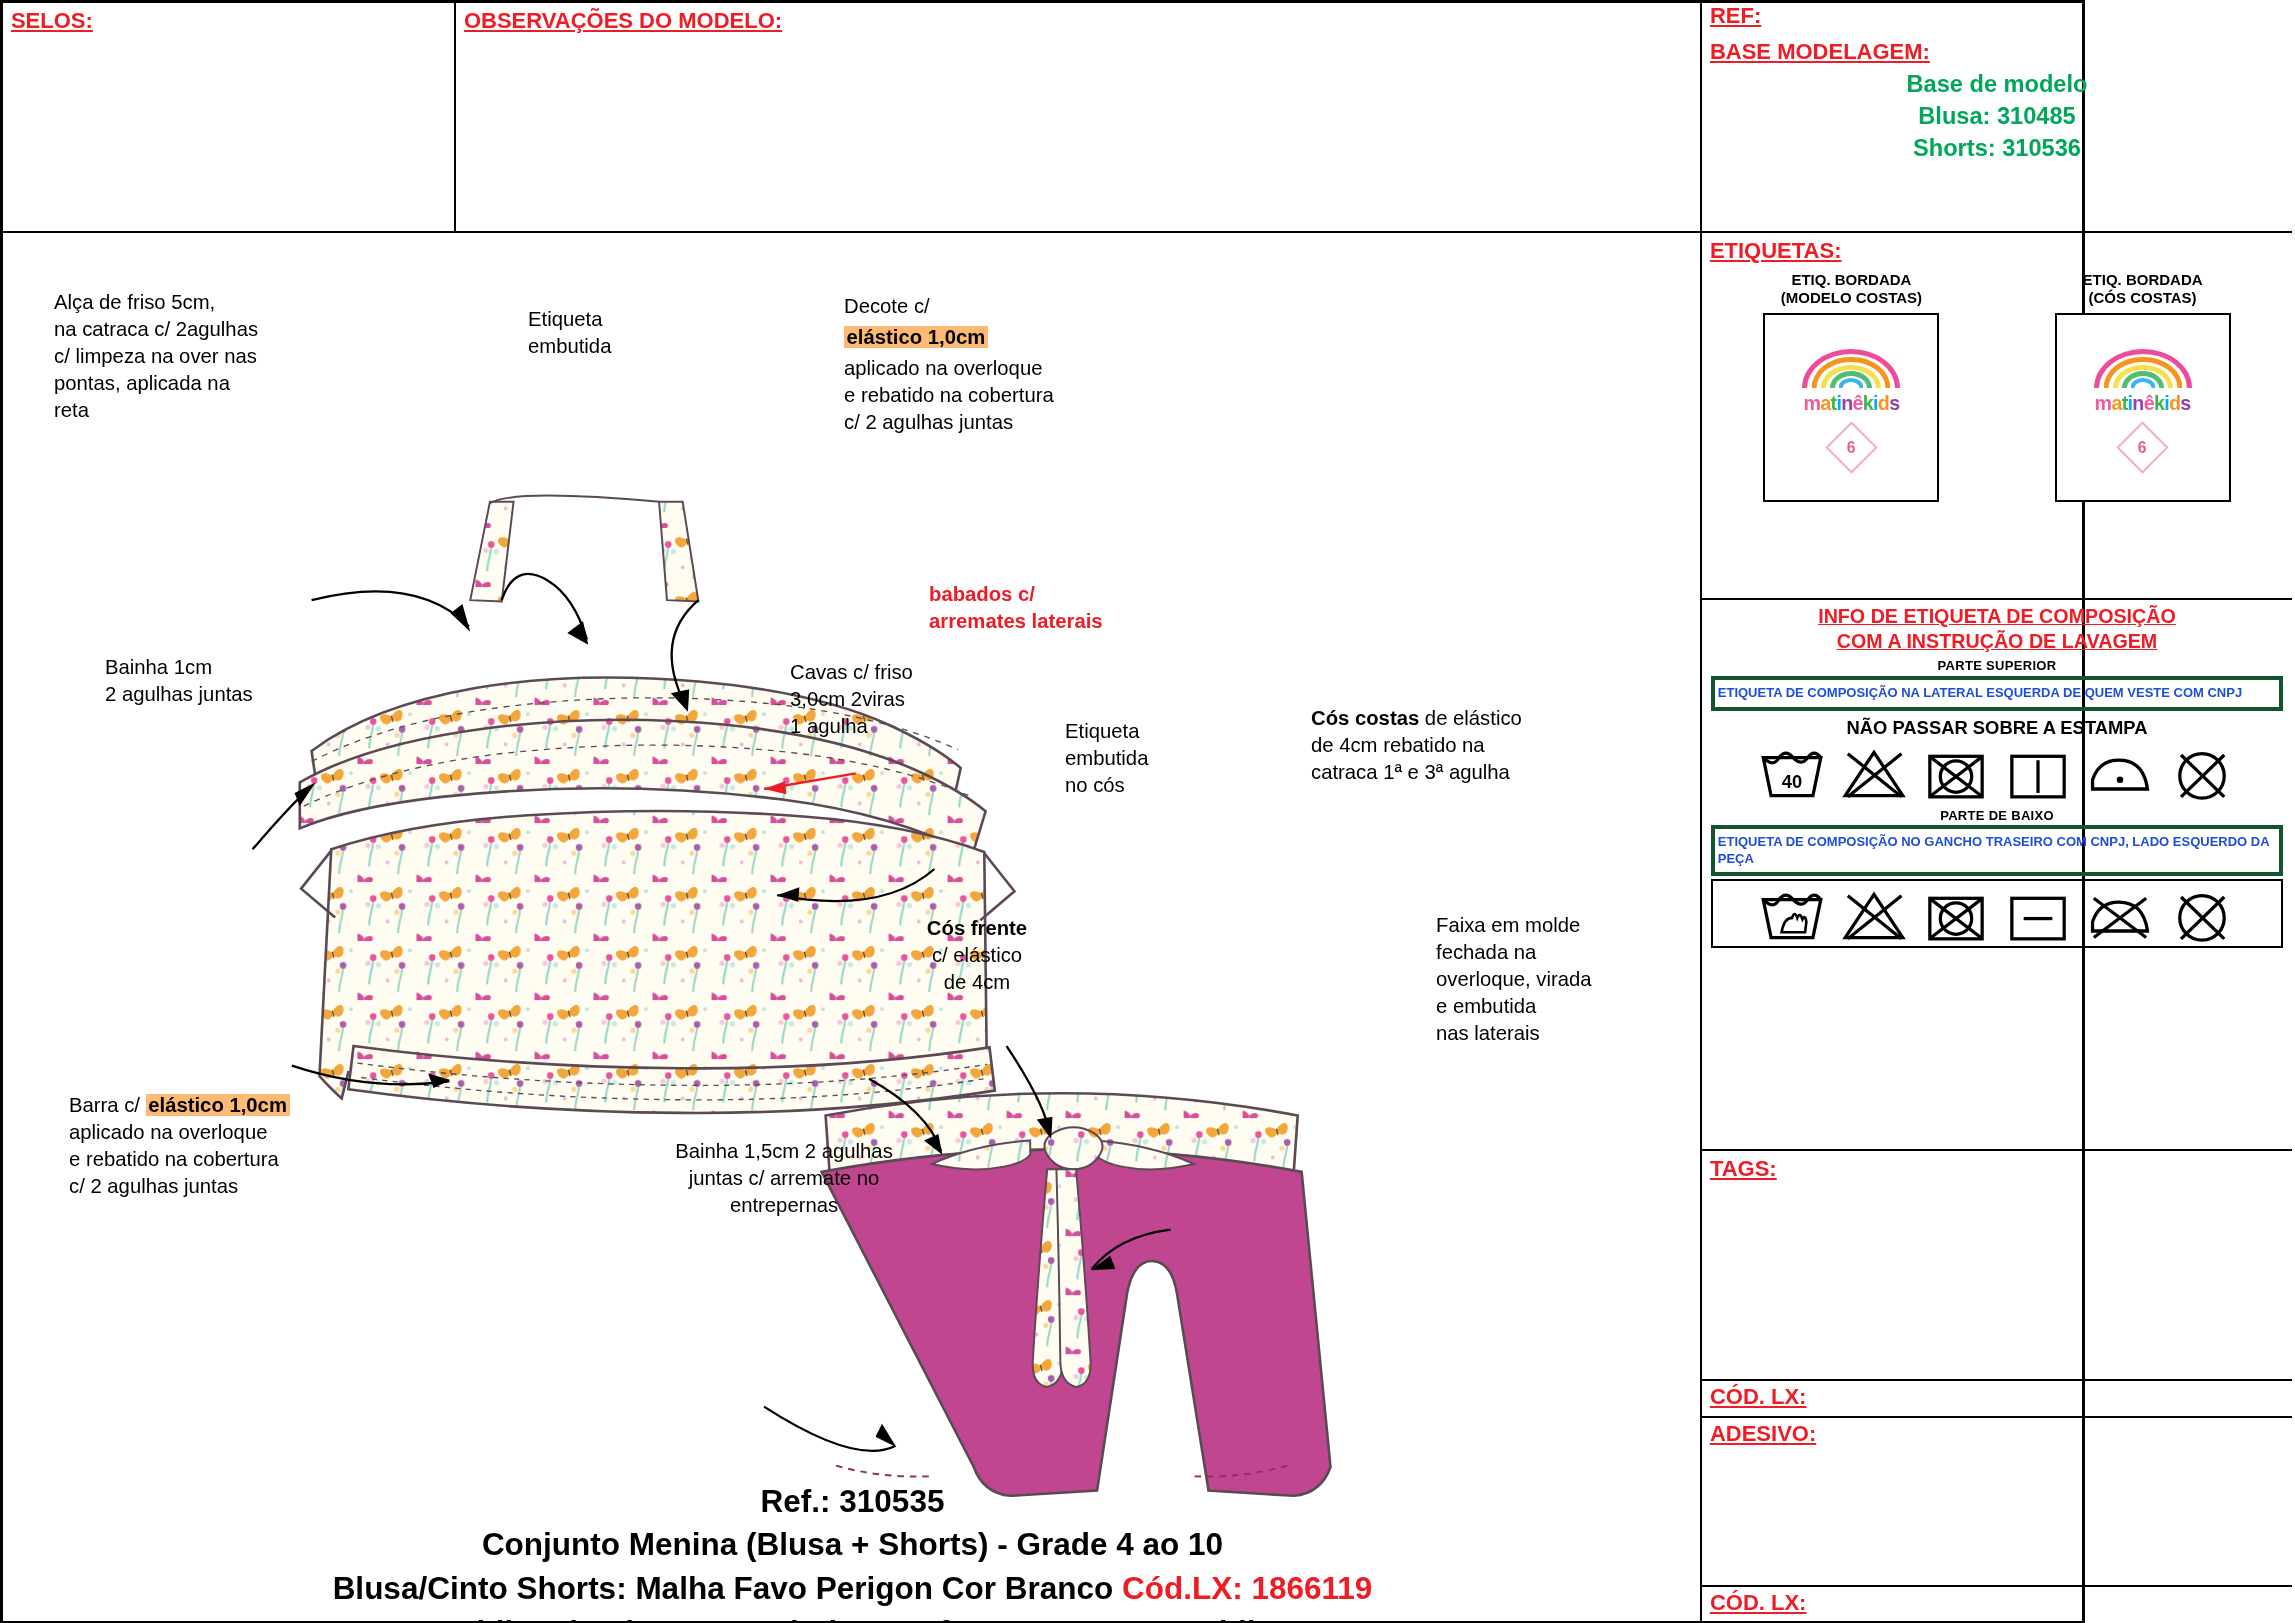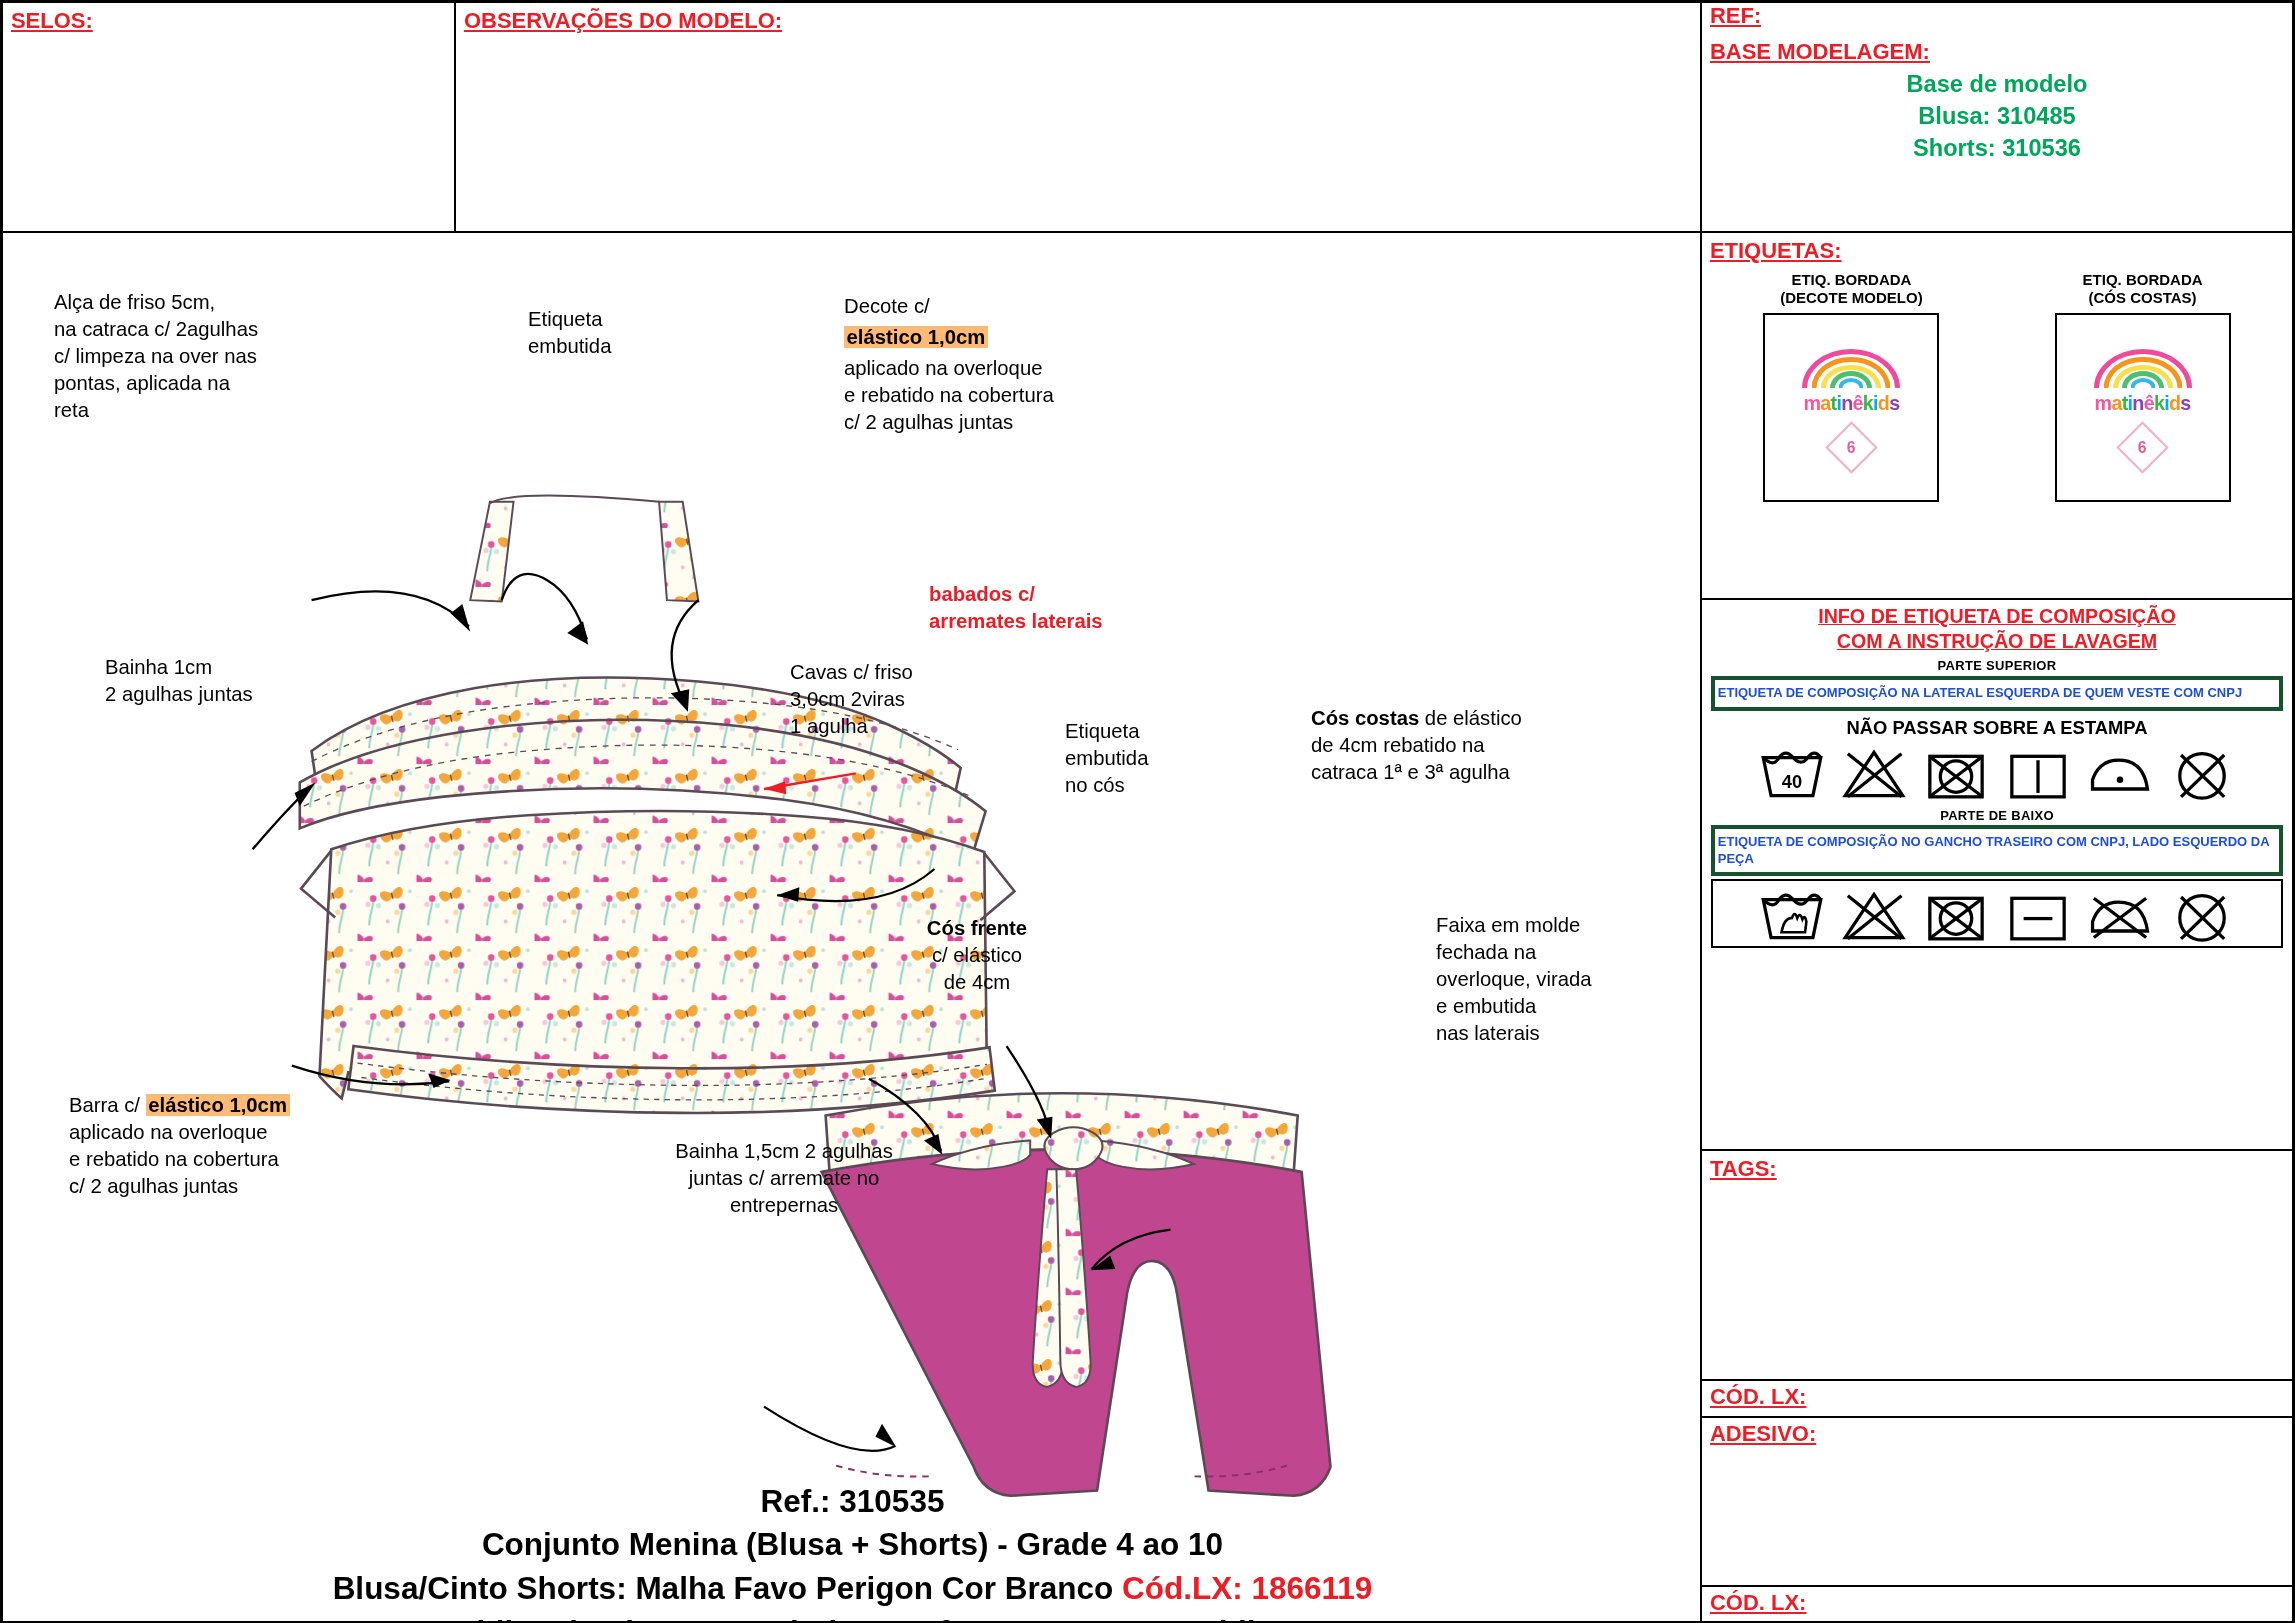--- a/index.html
+++ b/index.html
@@ -6,21 +6,21 @@
   html, body { margin:0; padding:0; }
   body {
     width: 2295px; height: 1624px;
     font-family: "Liberation Sans", sans-serif;
     background: #ffffff;
     color: #000;
     overflow: hidden;
   }
   .sheet {
     position: relative;
-    width: 2295px; height: 1624px;
+    width: 2085px; height: 1624px;
     border: 3.3px solid #000;
   }
   
   .red { color: #ee1c25; }
   .b { font-weight: bold; }
   .hl { background: #fdba74; font-weight: bold; padding: 0 2.6px; margin-top: 31px; }
   .cell-title {
     font-size: 22px; font-weight: bold; color: #ee1c25;
     text-decoration: underline;
     padding: 5.2px 7.9px;
@@ -319,21 +319,21 @@
   </div>
 
   <div class="right-col">
 
     <div class="r-sec" style="height:367px;">
       <div class="cell-title">ETIQUETAS:</div>
       <div class="etq-row">
 
         <div class="etq-item">
           <div class="etq-cap">ETIQ. BORDADA</div>
-          <div class="etq-cap">(DECOTE MODELO)</div>
+          <div class="etq-cap">(MODELO COSTAS)</div>
           <div class="etq-box">
             <div class="rainbow">
               <span style="width:98px;height:39px;margin-left:0;border-width:5.2px;border-color:#ef4b9b;"></span>
               <span style="width:79px;height:31.5px;border-width:5.2px;border-color:#f7941e;"></span>
               <span style="width:60px;height:23.6px;border-width:5.2px;border-color:#f6e04b;"></span>
               <span style="width:42px;height:17px;border-width:5.2px;border-color:#4fbf6f;"></span>
               <span style="width:25px;height:9.8px;border-width:4.6px;border-color:#37b6e8;"></span>
             </div>
             <div class="logo-txt">
               <span class="m1">m</span><span class="m2">a</span><span class="m3">t</span><span class="m4">i</span><span class="m5">n</span><span class="m1">ê</span><span class="m3">k</span><span class="m4">i</span><span class="m2">d</span><span class="m5">s</span>

